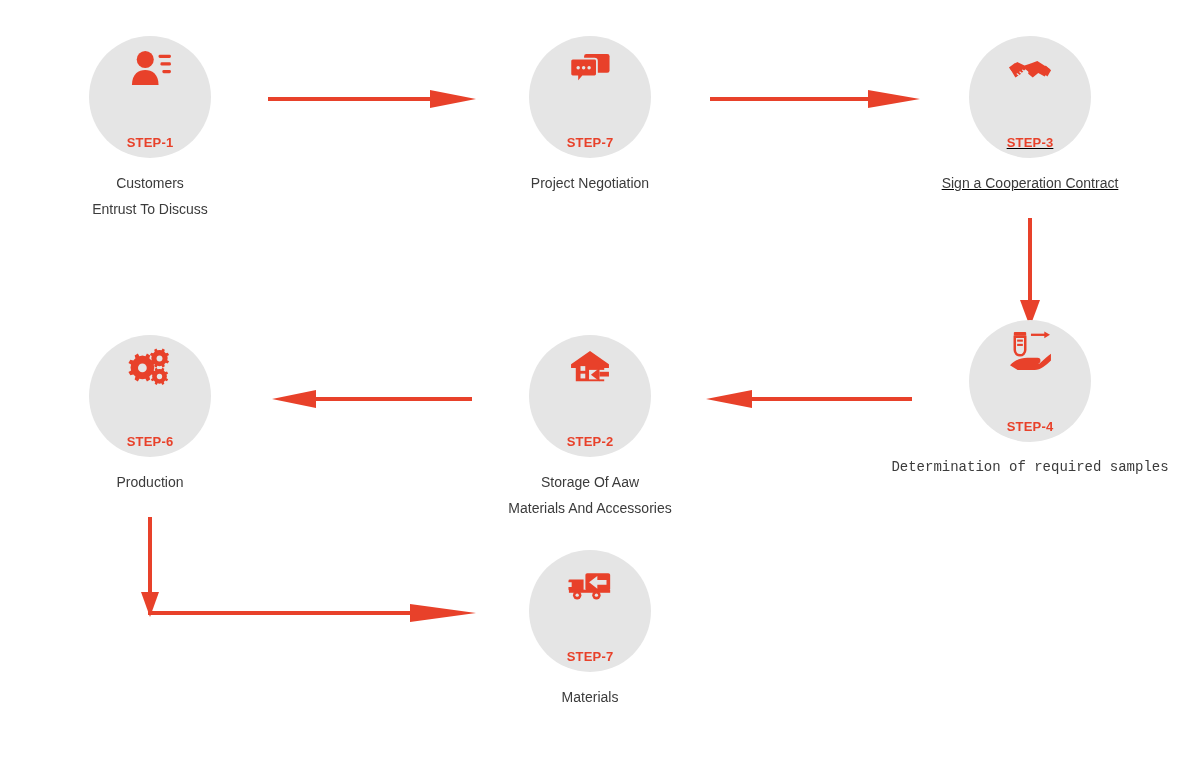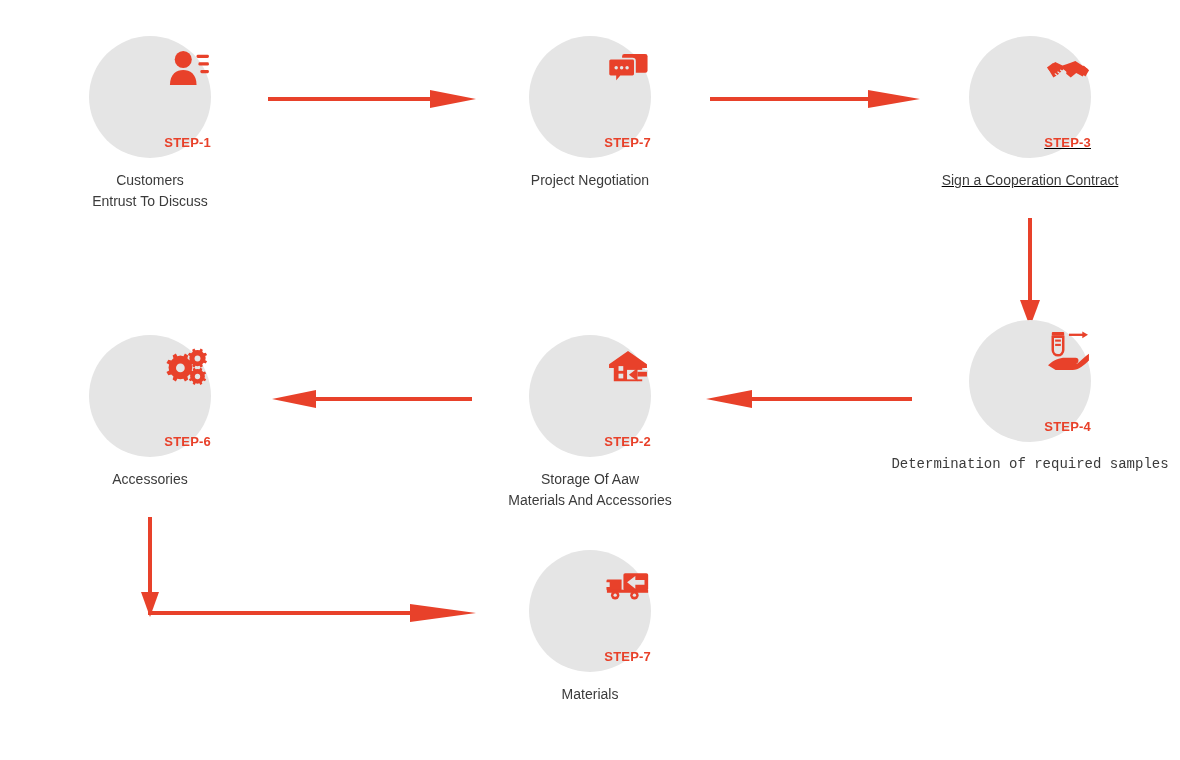--- a/index.html
+++ b/index.html
@@ -37,21 +37,21 @@
   }
   .step-circle {
     width: 122px;
     height: 122px;
     border-radius: 50%;
     background: #e5e5e5;
     margin: 0 auto;
     position: relative;
     display: flex;
     flex-direction: column;
-    align-items: flex-end;
+    align-items: center;
     justify-content: center;
     gap: 44px;
   }
   .step-icon {
     width: 46px;
     height: 42px;
     display: flex;
     align-items: flex-end;
     justify-content: center;
     margin-bottom: 2px;
@@ -64,21 +64,21 @@
     font-weight: bold;
     color: #e8412a;
     letter-spacing: 0.2px;
     line-height: 1;
     margin-top: 3px;
   }
   .step-caption {
     margin-top: 12px;
     font-size: 14px;
     color: #3b3b3b;
-    line-height: 21px;
+    line-height: 26px;
     white-space: pre-line;
   }
 </style>
 </head>
 <body>
 
 <div id="flow-canvas">
 
   <svg class="arrow-layer" viewBox="0 0 1180 760" width="1180" height="760">
 
@@ -216,21 +216,21 @@
             <circle cx="15" cy="21" r="4.6" fill="#e5e5e5"></circle>
             <path d="M33 2 l2.2 .4 1.1-1.9 2.3 1.4 -.6 2.1 1.6 1.6 2.1-.6 1.4 2.3 -1.9 1.1 .4 2.2 -.4 2.2 1.9 1.1 -1.4 2.3 -2.1-.6 -1.6 1.6 .6 2.1 -2.3 1.4 -1.1-1.9 -2.2 .4 -2.2-.4 -1.1 1.9 -2.3-1.4 .6-2.1 -1.6-1.6 -2.1 .6 -1.4-2.3 1.9-1.1 -.4-2.2 .4-2.2 -1.9-1.1 1.4-2.3 2.1 .6 1.6-1.6 -.6-2.1 2.3-1.4 1.1 1.9z"></path>
             <circle cx="33" cy="11" r="3.1" fill="#e5e5e5"></circle>
             <path d="M33 22 l2 .4 1-1.7 2.1 1.2 -.6 1.9 1.5 1.5 1.9-.6 1.2 2.1 -1.7 1 .4 2 -.4 2 1.7 1 -1.2 2.1 -1.9-.6 -1.5 1.5 .6 1.9 -2.1 1.2 -1-1.7 -2 .4 -2-.4 -1 1.7 -2.1-1.2 .6-1.9 -1.5-1.5 -1.9 .6 -1.2-2.1 1.7-1 -.4-2 .4-2 -1.7-1 1.2-2.1 1.9 .6 1.5-1.5 -.6-1.9 2.1-1.2 1 1.7z"></path>
             <circle cx="33" cy="30" r="2.8" fill="#e5e5e5"></circle>
           </g>
         </svg>
       </div>
       <div class="step-label">STEP-6</div>
     </div>
-    <div class="step-caption">Accessories</div>
+    <div class="step-caption">Production</div>
   </div>
 
   <div class="step-node" style="left:470px; top:550px;">
     <div class="step-circle">
       <div class="step-icon">
         <svg viewBox="0 0 48 32" width="44" height="30">
           <rect x="19" y="2" width="27" height="19" rx="2" fill="#e8412a"></rect>
           <polygon points="32,5 32,9.5 42,9.5 42,14.5 32,14.5 32,19 23,12 " fill="#e5e5e5"></polygon>
           <path d="M2 9 H17 V21 H2 a1.5 1.5 0 0 1 -1.5 -1.5 V17 L4 17 L4 12 L0.5 12 V10.5 A1.5 1.5 0 0 1 2 9 Z" fill="#e8412a"></path>
           <rect x="1" y="20" width="45" height="3.4" fill="#e8412a"></rect>

